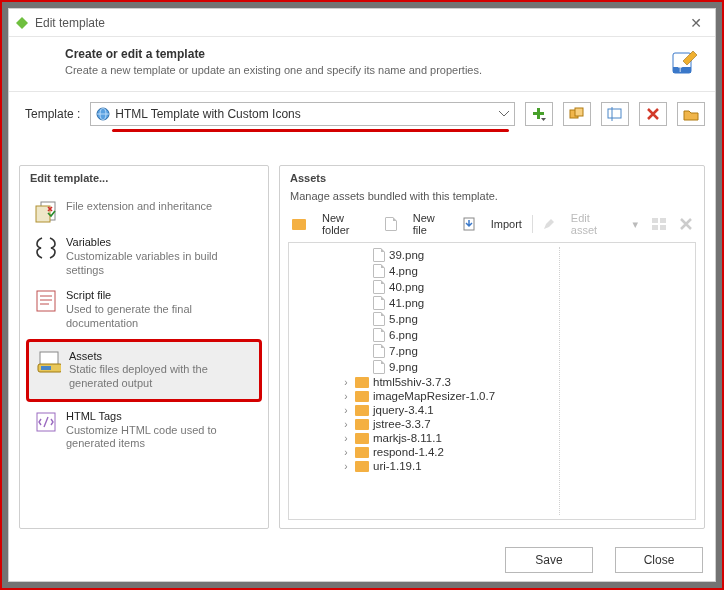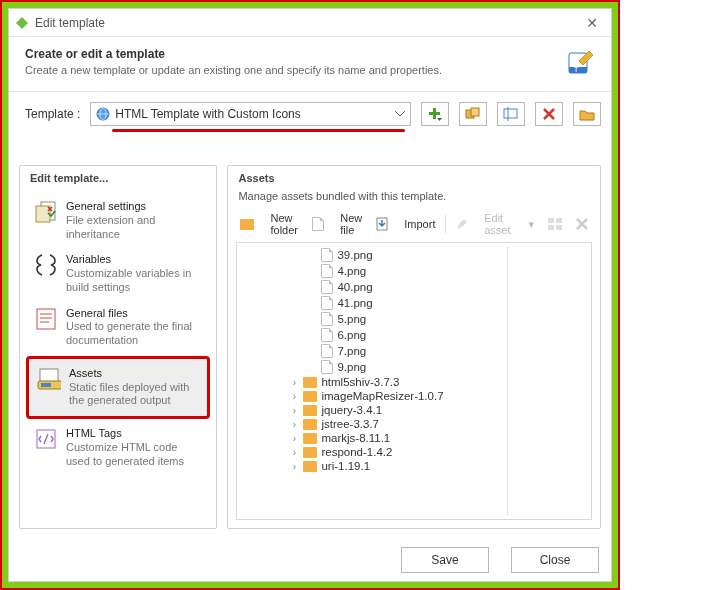--- a/index.html
+++ b/index.html
@@ -1,23 +1,23 @@
 <!DOCTYPE html>
 <html><head>
 <meta charset="utf-8">
 <style>
   * { box-sizing: border-box; font-family: "Segoe UI", Tahoma, sans-serif; }
   body { margin: 0; background: #fff; }
-  .frame { width:620px; height:590px; border:2px solid #d40000; position:relative; background:#84cc16; }
+  .frame { width:724px; height:590px; border:2px solid #d40000; position:relative; background:#737373; }
   .dlg { position:absolute; inset:6px; border:1px solid #cfcfcf; background:#fff; }
   .titlebar { height:28px; display:flex; align-items:center; padding:0 6px; border-bottom:1px solid #e6e6e6; }
   .titlebar .ttl { font-size:12px; color:#555; margin-left:6px; }
   .titlebar .close { margin-left:auto; width:26px; height:20px; display:flex; align-items:center; justify-content:center; color:#666; font-size:14px; }
   .header { padding:10px 16px 14px 16px; display:flex; border-bottom:1px solid #e6e6e6; }
-  .header .hl { flex:1; }
+  .header .hl { flex:1;margin-left:40px; }
   .header .ht { font-weight:bold; font-size:12px; color:#333; }
   .header .hs { font-size:11px; color:#666; margin-top:3px; }
   .templ-row { display:flex; align-items:center; padding:10px 10px 4px 16px; gap:6px; }
   .templ-row .lbl { font-size:12px; color:#333; }
   .select-wrap { position:relative; flex:1; margin-left:4px; }
   .select { height:24px; border:1px solid #b8b8b8; display:flex; align-items:center; padding:0 20px 0 4px; font-size:12px; color:#333; }
   .select .sel-ic { width:16px; height:16px; margin-right:4px; }
   .sel-caret { position:absolute; right:6px; top:50%; transform:translateY(-50%); }
   .under { position:absolute; left:22px; right:6px; bottom:-6px; height:3px; background:#d40000; border-radius:2px; }
   .tb-btn { width:28px; height:24px; border:1px solid #b8b8b8; display:flex; align-items:center; justify-content:center; background:#fff; margin-left:4px; }
@@ -138,21 +138,20 @@
             <div class="edit-item">
               <div class="ic">
                 <svg width="24" height="22">
                   <rect x="7" y="1" width="14" height="18" fill="#fff" stroke="#888"></rect>
                   <rect x="2" y="5" width="14" height="16" fill="#efe7c8" stroke="#b09030"></rect>
                   <path d="M14 6 l4 4 M18 6 l-4 4" stroke="#d02a2a" stroke-width="1.6"></path>
                   <path d="M14 12 l3 3 l4 -5" fill="none" stroke="#2a8a2a" stroke-width="1.6"></path>
                 </svg>
               </div>
               <div class="txt">
-                <div class="t1">General settings</div>
                 <div class="t2">File extension and inheritance</div>
               </div>
             </div>
             <div class="edit-item">
               <div class="ic">
                 <svg width="22" height="24">
                   <path d="M7 2 q-5 2 -5 6 q0 3 4 4 q-4 1 -4 4 q0 4 5 6" fill="none" stroke="#333" stroke-width="1.6"></path>
                   <path d="M15 2 q5 2 5 6 q0 3 -4 4 q4 1 4 4 q0 4 -5 6" fill="none" stroke="#333" stroke-width="1.6"></path>
                 </svg>
               </div>
@@ -164,21 +163,21 @@
             <div class="edit-item">
               <div class="ic">
                 <svg width="22" height="24">
                   <rect x="2" y="2" width="18" height="20" fill="#fff" stroke="#c05050"></rect>
                   <line x1="5" y1="7" x2="17" y2="7" stroke="#c05050"></line>
                   <line x1="5" y1="11" x2="17" y2="11" stroke="#c05050"></line>
                   <line x1="5" y1="15" x2="14" y2="15" stroke="#c05050"></line>
                 </svg>
               </div>
               <div class="txt">
-                <div class="t1">General files</div>
+                <div class="t1">Script file</div>
                 <div class="t2">Used to generate the final documentation</div>
               </div>
             </div>
             <div class="edit-item edit-sel">
               <div class="ic">
                 <svg width="26" height="24">
                   <rect x="3" y="2" width="18" height="14" fill="#fff" stroke="#888"></rect>
                   <rect x="1" y="14" width="24" height="8" rx="2" fill="#e8c75a" stroke="#a07a10"></rect>
                   <rect x="4" y="16" width="10" height="4" fill="#4a86c7"></rect>
                 </svg>

